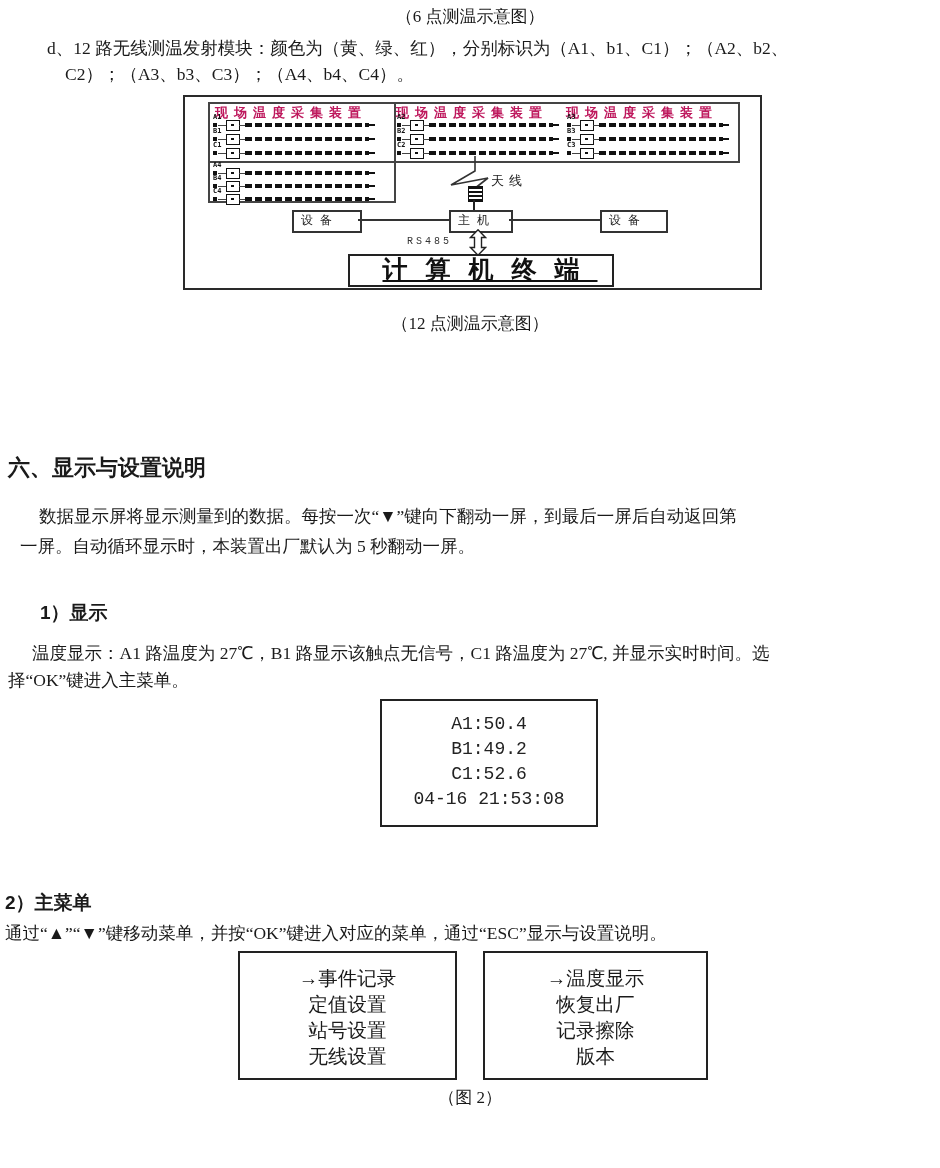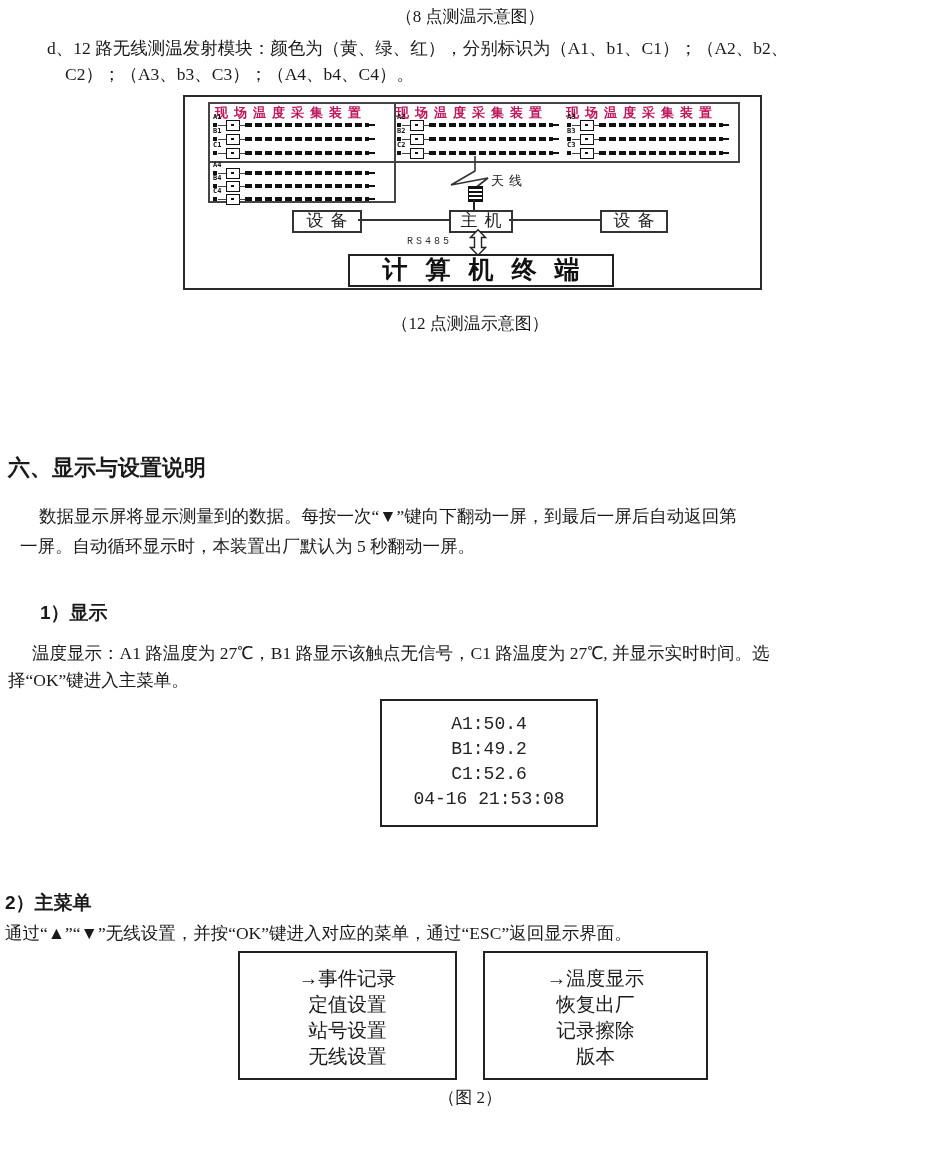--- a/index.html
+++ b/index.html
@@ -30,43 +30,43 @@
   .s-ln2{position:absolute;left:27px;top:8px;width:6px;height:1px;background:#444;}
   .s-cable{position:absolute;left:33px;top:6px;width:124px;height:4px;
            background:repeating-linear-gradient(90deg,#111 0 7px,rgba(0,0,0,0) 7px 10px);}
   .s-tip{position:absolute;left:157px;top:7px;width:6px;height:2px;background:#111;}
 
   .hatch-box{left:283px;top:89px;width:13px;height:14px;border:1px solid #111;
              background:repeating-linear-gradient(0deg,#111 0 2px,#fff 2px 4px);}
   .vline{background:#222;}
   .ant-label{font-size:13px;letter-spacing:5px;white-space:nowrap;color:#222;}
 
-  .node-box{border:2px solid #333;text-align:center;font-size:17px;letter-spacing:7px;
+  .node-box{border:2px solid #333;font-size:12px;letter-spacing:7px;
             text-indent:7px;line-height:17px;color:#222;background:#fff;}
   .hline{height:2px;background:#333;}
   .rs485{font-family:"Liberation Mono",monospace;font-size:10px;letter-spacing:3px;color:#333;}
   .terminal{left:163px;top:157px;width:262px;height:29px;border:2px solid #222;text-align:center;
-            font-weight:bold;font-size:25px;letter-spacing:18px;text-indent:18px;line-height:27px;color:#111;}
+            font-weight:bold;font-size:25px;letter-spacing:18px;text-indent:18px;line-height:27px;color:#111;text-decoration:underline;}
 
   
   .screen-box{left:380px;top:699px;width:218px;height:128px;border:2px solid #222;
               padding-top:11px;box-sizing:border-box;text-align:center;}
   .screen-line{font-family:"Liberation Mono",monospace;font-size:18px;line-height:25px;color:#222;}
   .menu-box{top:951px;height:129px;border:2px solid #222;padding-top:13px;
             box-sizing:border-box;text-align:center;}
   .menu1{left:238px;width:219px;}
   .menu2{left:483px;width:225px;}
   .menu-line{font-size:19.5px;line-height:26px;color:#1a1a1a;white-space:nowrap;}
 </style>
 </head>
 <body>
 
 <div class="page">
 
-  <div class="abs center caption" style="top:5px;">（8 点测温示意图）</div>
+  <div class="abs center caption" style="top:5px;">（6 点测温示意图）</div>
 
   <div class="abs bodyline" style="left:47px;top:36px;">d、12 路无线测温发射模块：颜色为（黄、绿、红），分别标识为（A1、b1、C1）；（A2、b2、</div>
   <div class="abs bodyline" style="left:65px;top:62px;">C2）；（A3、b3、C3）；（A4、b4、C4）。</div>
 
   <div class="abs diagram">
 
     <div class="abs wide-box"></div>
     <div class="abs tall-box"></div>
 
     <div class="abs g-header" style="left:30px;top:7px;">现场温度采集装置</div>
@@ -241,21 +241,21 @@
   <div class="abs bodyline" style="left:8px;top:668px;">择“OK”键进入主菜单。</div>
 
   <div class="abs screen-box">
     <div class="screen-line">A1:50.4</div>
     <div class="screen-line">B1:49.2</div>
     <div class="screen-line">C1:52.6</div>
     <div class="screen-line">04-16 21:53:08</div>
   </div>
 
   <div class="abs h-sub" style="left:5px;top:890px;">2）主菜单</div>
-  <div class="abs bodyline" style="left:5px;top:921px;">通过“▲”“▼”无线设置，并按“OK”键进入对应的菜单，通过“ESC”返回显示界面。</div>
+  <div class="abs bodyline" style="left:5px;top:921px;">通过“▲”“▼”键移动菜单，并按“OK”键进入对应的菜单，通过“ESC”显示与设置说明。</div>
 
   <div class="abs menu-box menu1">
     <div class="menu-line">→事件记录</div>
     <div class="menu-line">定值设置</div>
     <div class="menu-line">站号设置</div>
     <div class="menu-line">无线设置</div>
   </div>
   <div class="abs menu-box menu2">
     <div class="menu-line">→温度显示</div>
     <div class="menu-line">恢复出厂</div>

